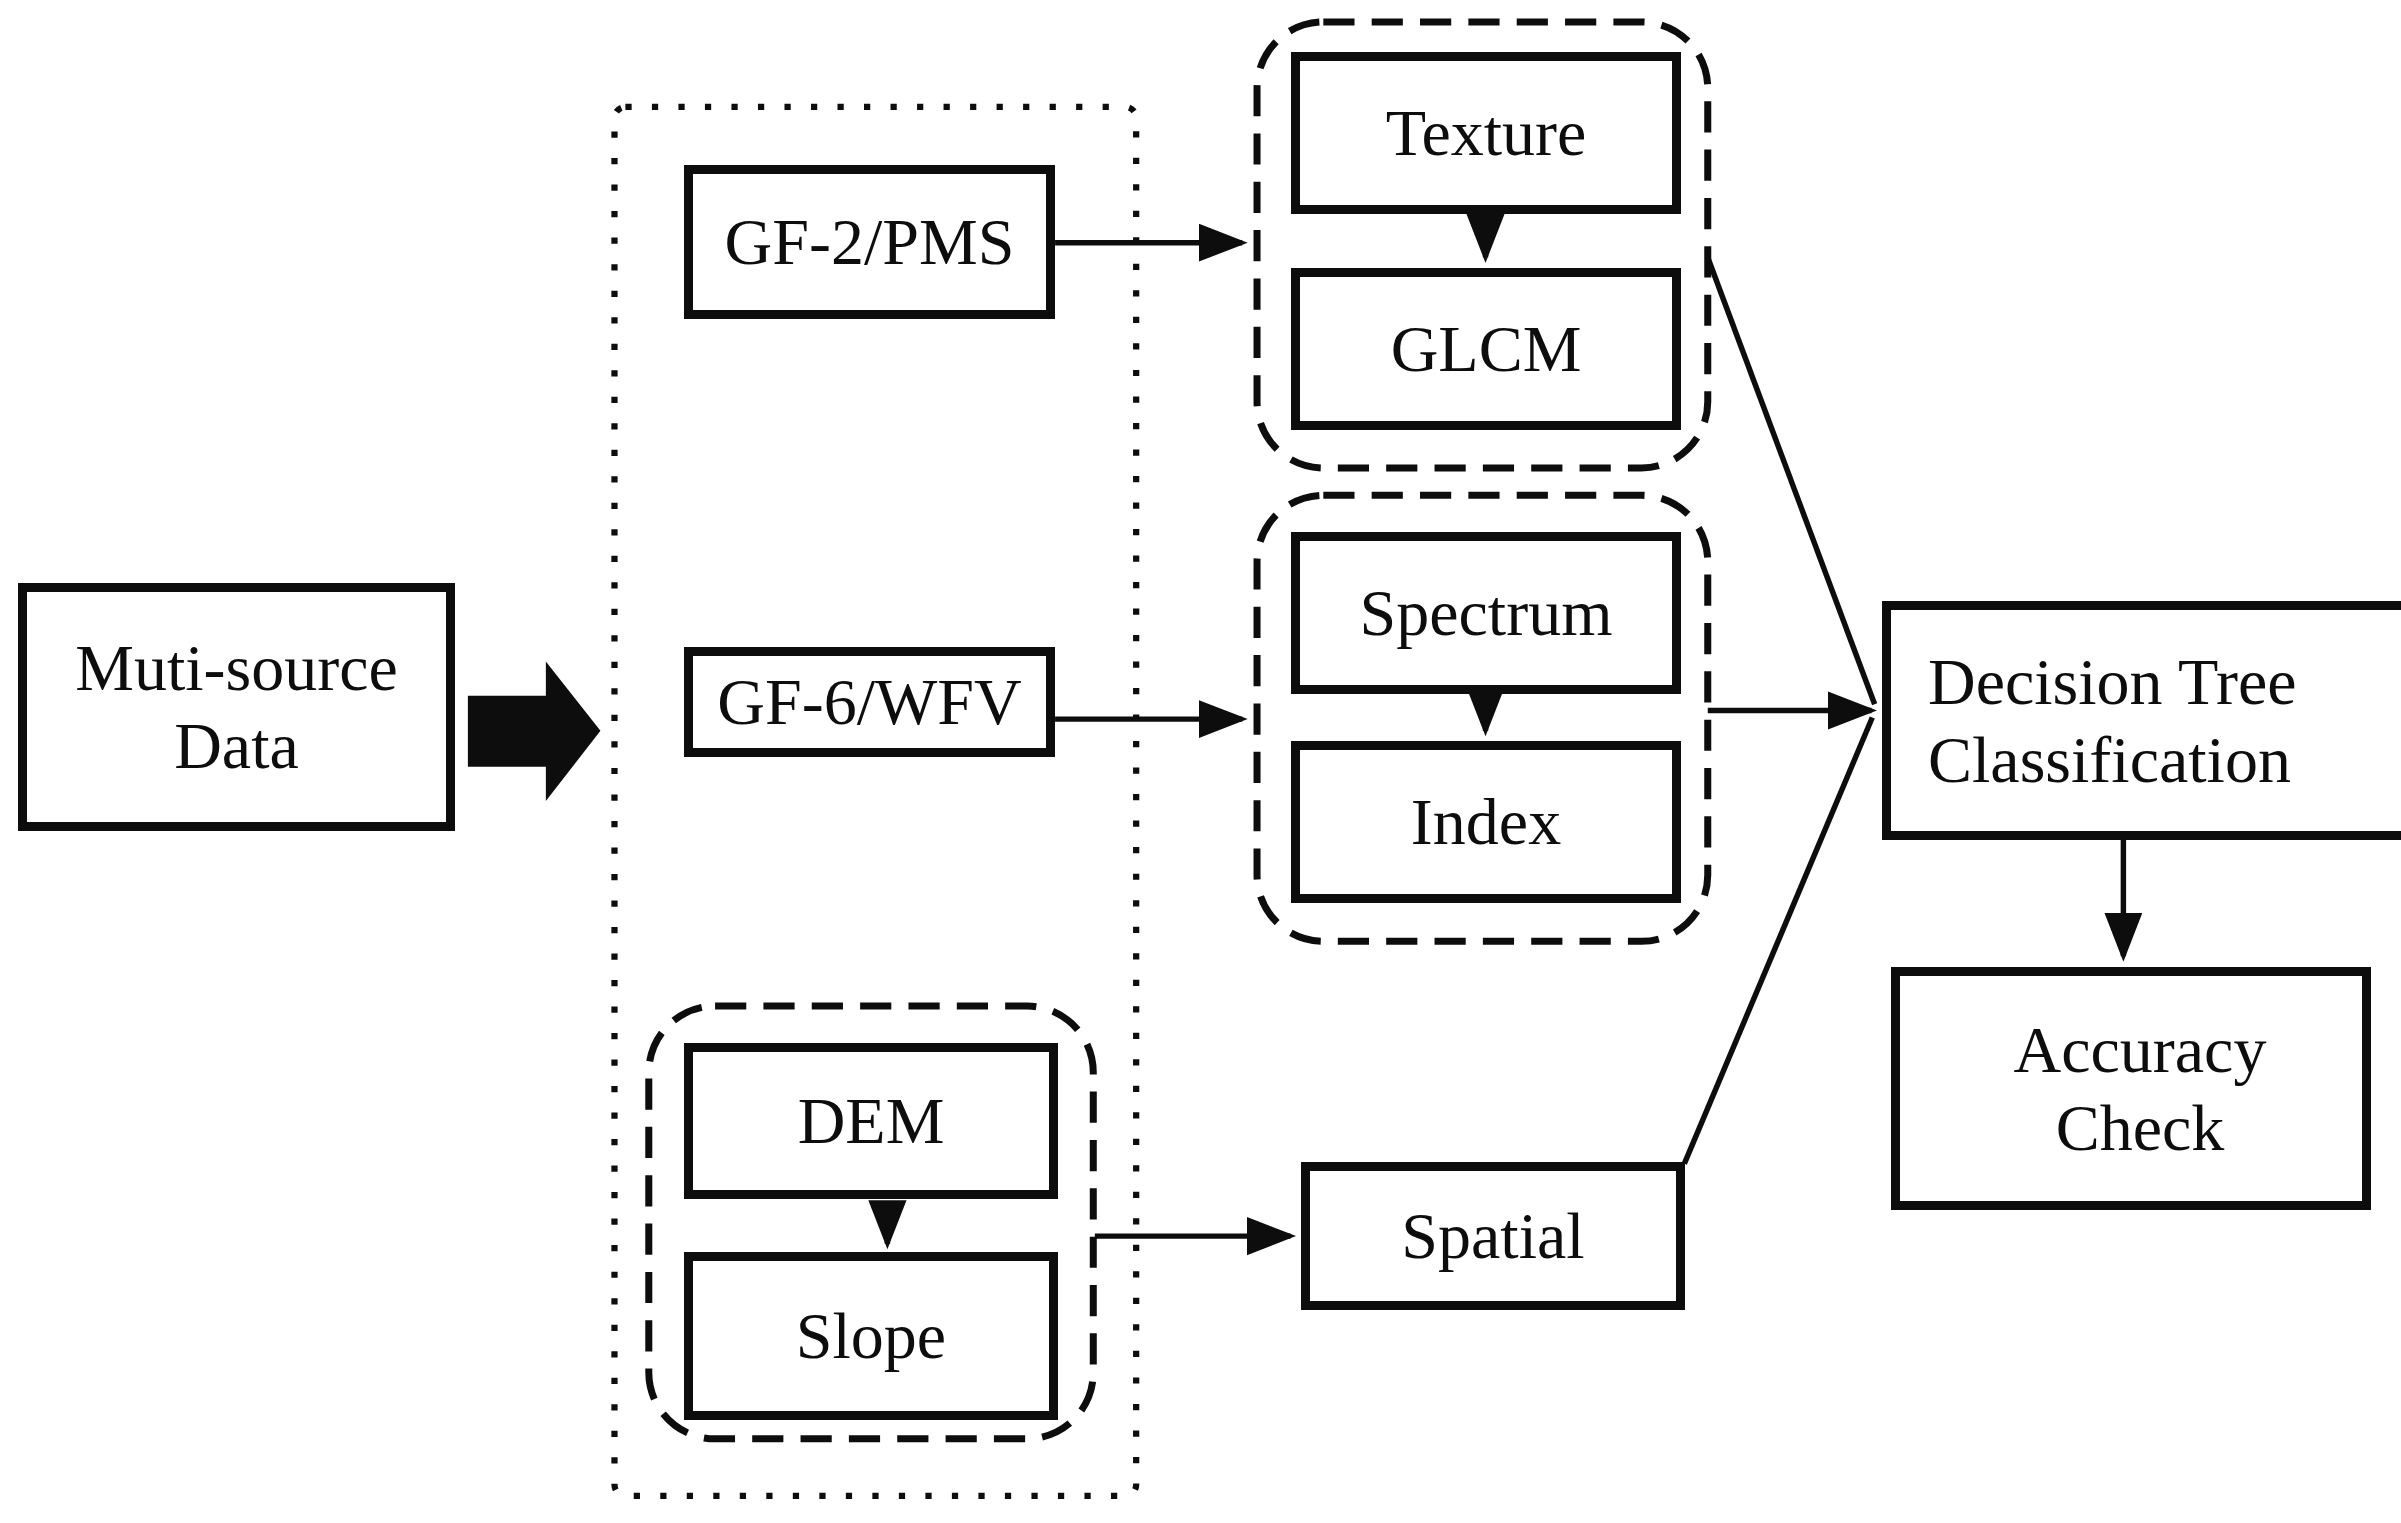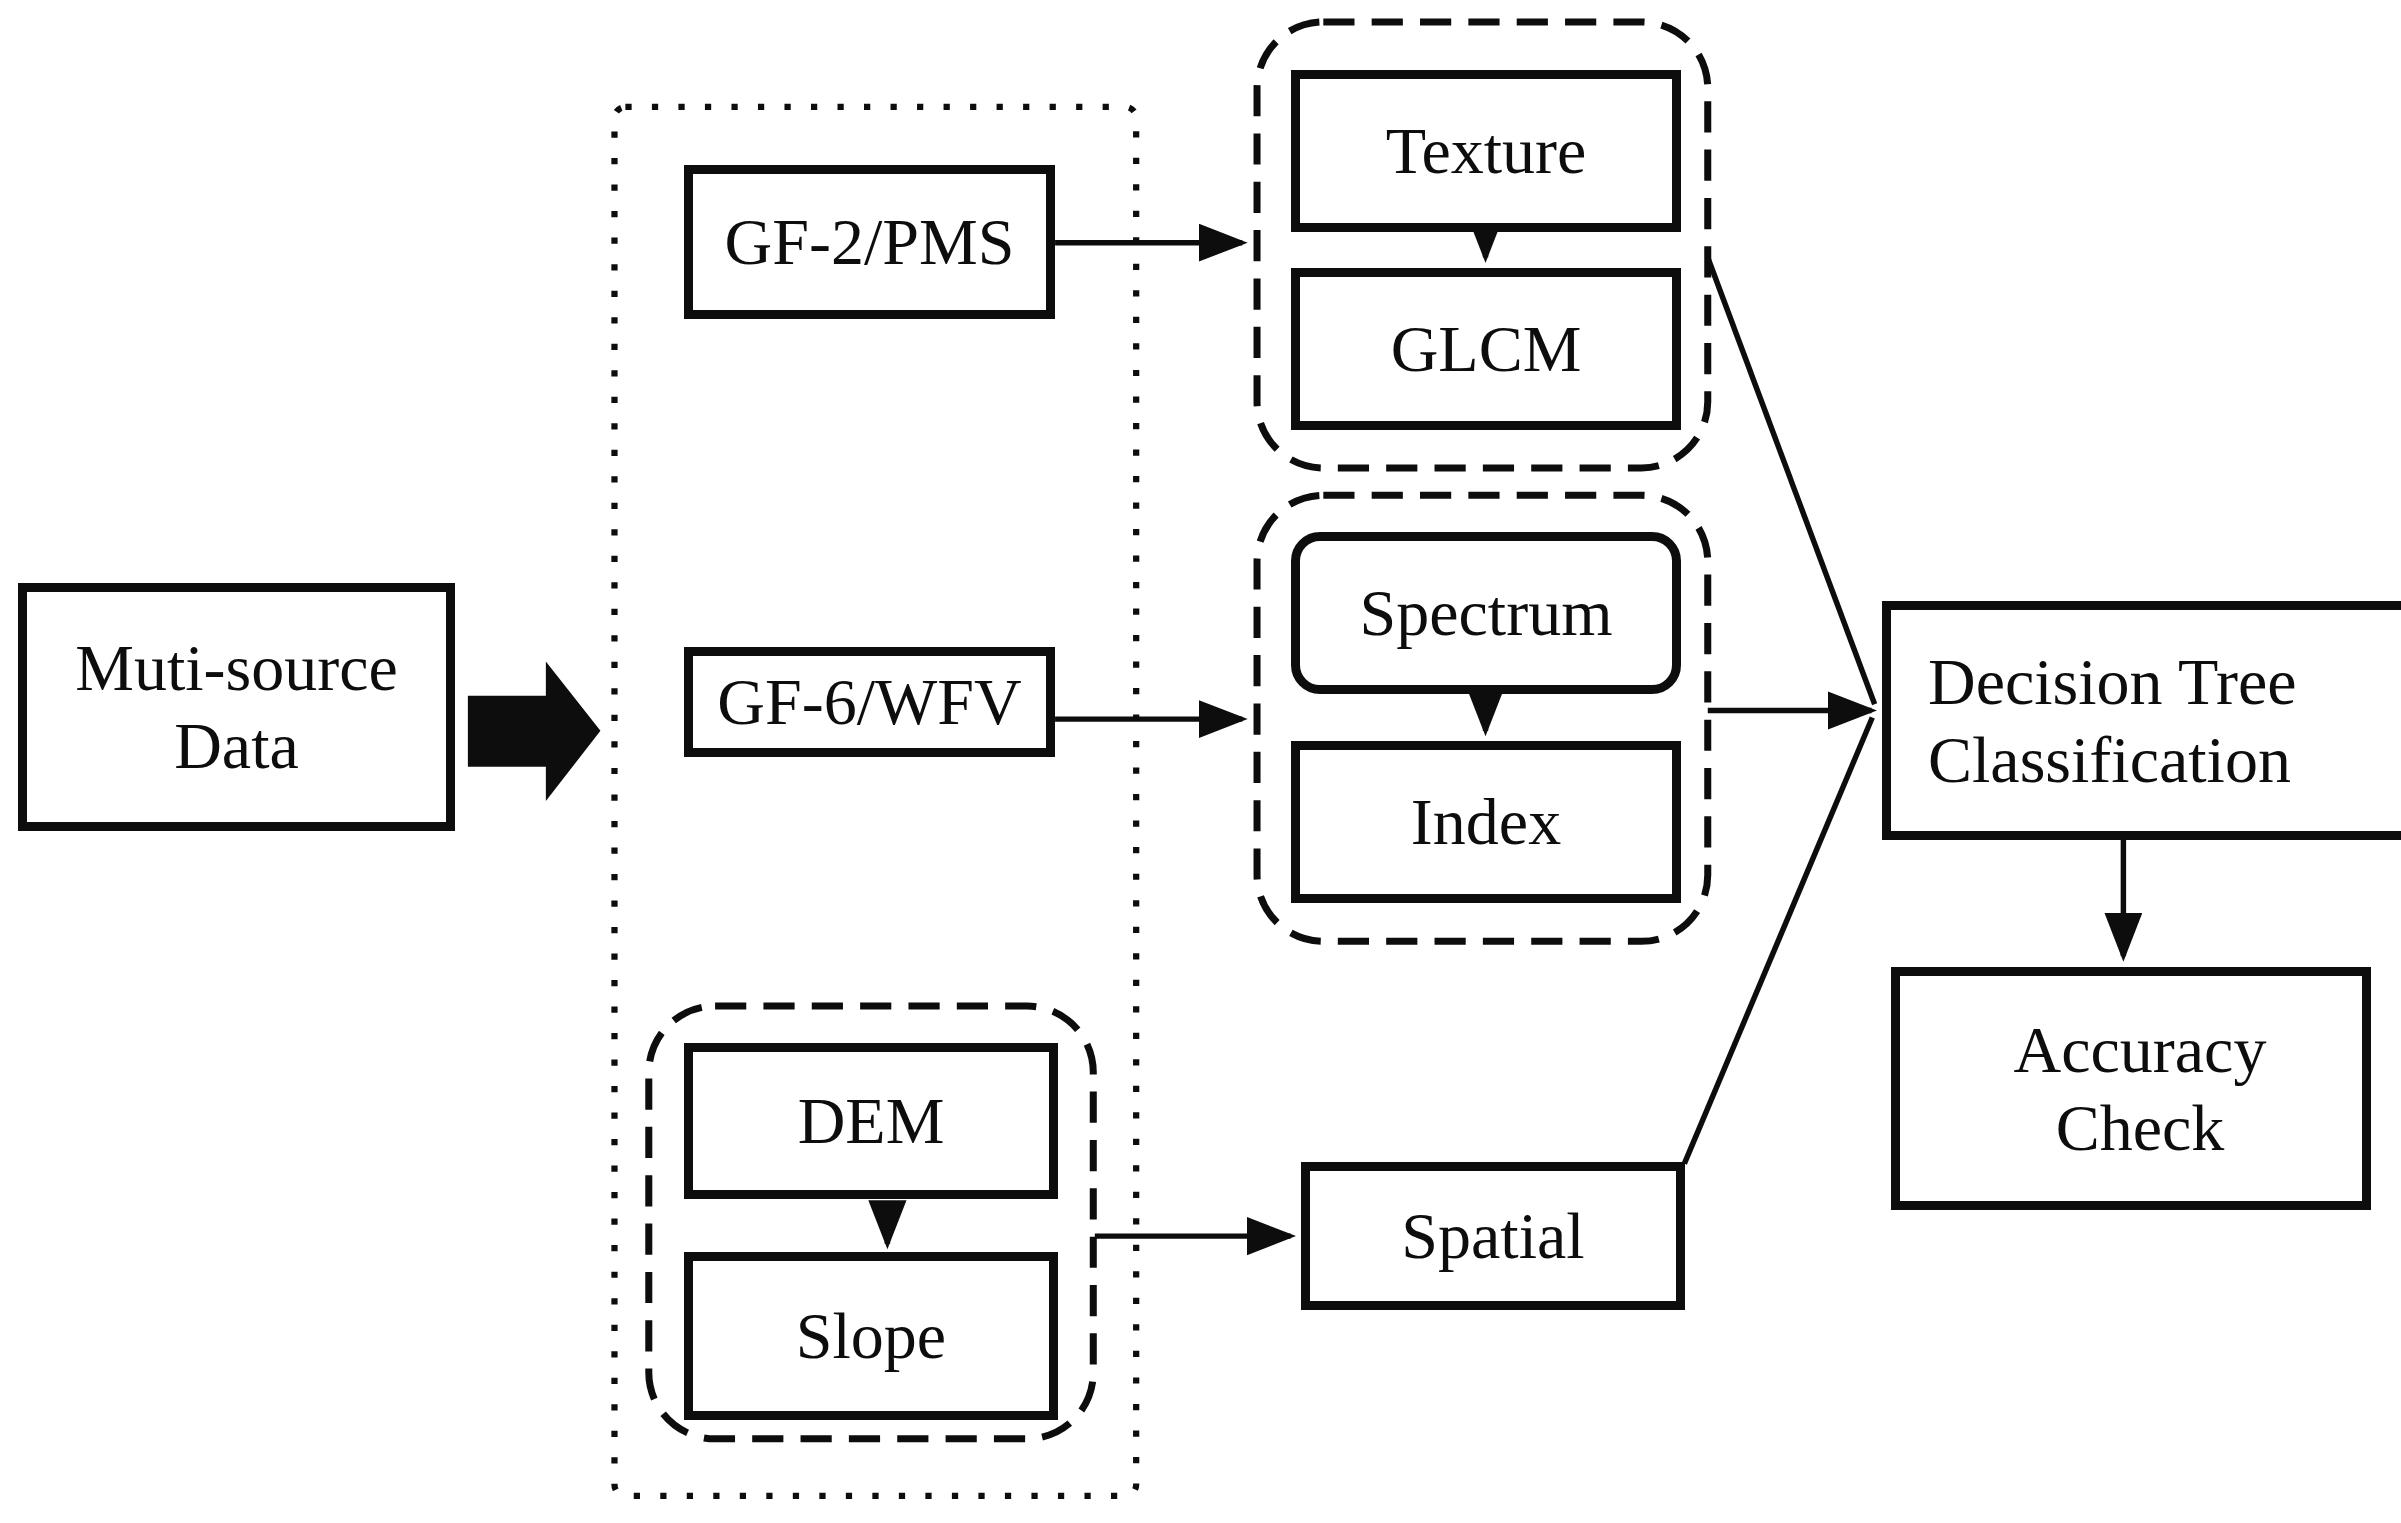--- a/index.html
+++ b/index.html
@@ -21,23 +21,23 @@
     display:flex; align-items:center; justify-content:center;
     font-size:66px; line-height:1.18; text-align:center; white-space:pre-line;
   }
   .node.left-align { justify-content:flex-start; text-align:left; padding-left:37px; }
   
   #n-muti     { left:18px;   top:583px;  width:437px; height:248px; }
   #n-gf2      { left:684px;  top:165px;  width:371px; height:154px; }
   #n-gf6      { left:684px;  top:647px;  width:371px; height:110px; }
   #n-dem      { left:684px;  top:1043px; width:374px; height:156px; }
   #n-slope    { left:684px;  top:1252px; width:374px; height:168px; }
-  #n-texture  { left:1291px; top:70px;   width:390px; height:162px; }
+  #n-texture  { left:1291px; top:52px;   width:390px; height:162px; }
   #n-glcm     { left:1291px; top:268px;  width:390px; height:162px;justify-content:center; }
-  #n-spectrum { left:1291px; top:532px;  width:390px; height:162px;border-radius:29px; }
+  #n-spectrum { left:1291px; top:532px;  width:390px; height:162px; }
   #n-index    { left:1291px; top:741px;  width:390px; height:162px; }
   #n-spatial  { left:1301px; top:1162px; width:384px; height:148px; }
   #n-decision { left:1882px; top:601px;  width:573px; height:239px; }
   #n-accuracy { left:1891px; top:967px; width:480px; height:243px;padding-left:18px; }
 </style>
 </head>
 <body>
 
 <div class="canvas">
 

